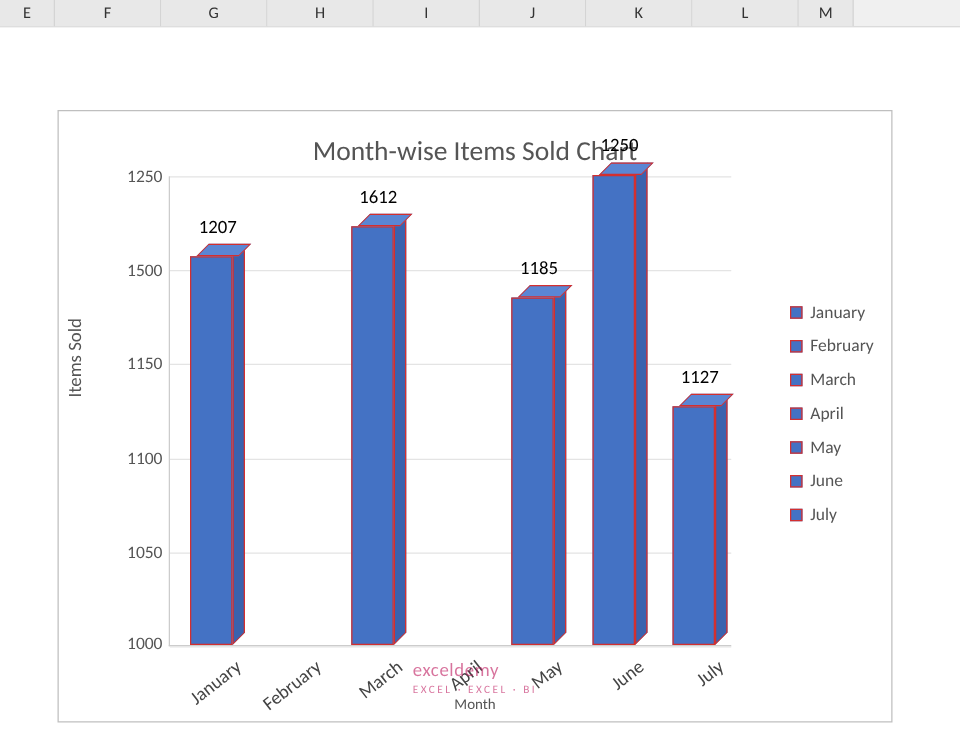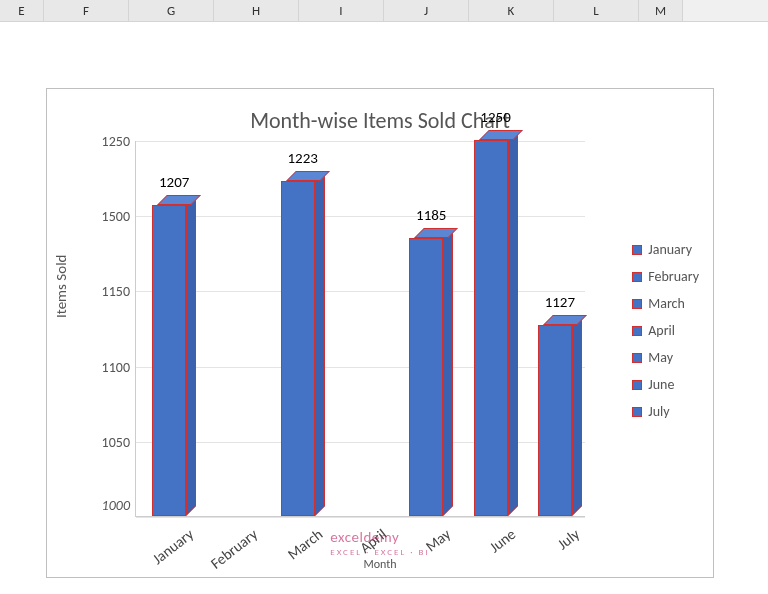--- a/index.html
+++ b/index.html
@@ -56,21 +56,21 @@
 </div>
 
 <div class="sheet-area">
   <div class="chart-box">
     <div class="chart-title">Month-wise Items Sold Chart</div>
 
     <div class="y-axis-title">Items Sold</div>
 
     <div class="plot" id="plot">
         <div class="grid-h" style="top: 376px;"></div>
-        <div class="ytick" style="top: 364px; font-style: italic;">1000</div>
+        <div class="ytick" style="top: 374px;">1000</div>
         <div class="grid-h" style="top: 300.8px;"></div>
         <div class="ytick" style="top: 300.8px;">1050</div>
         <div class="grid-h" style="top: 225.6px;"></div>
         <div class="ytick" style="top: 225.6px;">1100</div>
         <div class="grid-h" style="top: 150.4px;"></div>
         <div class="ytick" style="top: 150.4px;">1150</div>
         <div class="grid-h" style="top: 75.2px;"></div>
         <div class="ytick" style="top: 75.2px;">1500</div>
         <div class="grid-h" style="top: 0px;"></div>
         <div class="ytick" style="top: 0px;">1250</div>
@@ -79,21 +79,21 @@
           <div class="bar-front" style="height: 311.328px;"></div>
           <div class="bar-top" style="bottom: 311.328px;"></div>
           <div class="bar-label" style="bottom: 325.328px;">1207</div>
         </div>
         <div class="xtick" style="left: -29.8571px; top: 384px;">January</div>
         <div class="xtick" style="left: 34.4286px; top: 384px;">February</div>
         <div class="bar-group" style="left: 144.714px; height: 335.392px;">
           <div class="bar-side" style="left: 34px; height: 335.392px;"></div>
           <div class="bar-front" style="height: 335.392px;"></div>
           <div class="bar-top" style="bottom: 335.392px;"></div>
-          <div class="bar-label" style="bottom: 349.392px;">1223</div>
+          <div class="bar-label" style="bottom: 349.392px;">1612</div>
         </div>
         <div class="xtick" style="left: 98.7143px; top: 384px;">March</div>
         <div class="xtick" style="left: 163px; top: 384px;">April</div>
         <div class="bar-group" style="left: 273.286px; height: 278.24px;">
           <div class="bar-side" style="left: 34px; height: 278.24px;"></div>
           <div class="bar-front" style="height: 278.24px;"></div>
           <div class="bar-top" style="bottom: 278.24px;"></div>
           <div class="bar-label" style="bottom: 292.24px;">1185</div>
         </div>
         <div class="xtick" style="left: 227.286px; top: 384px;">May</div>

